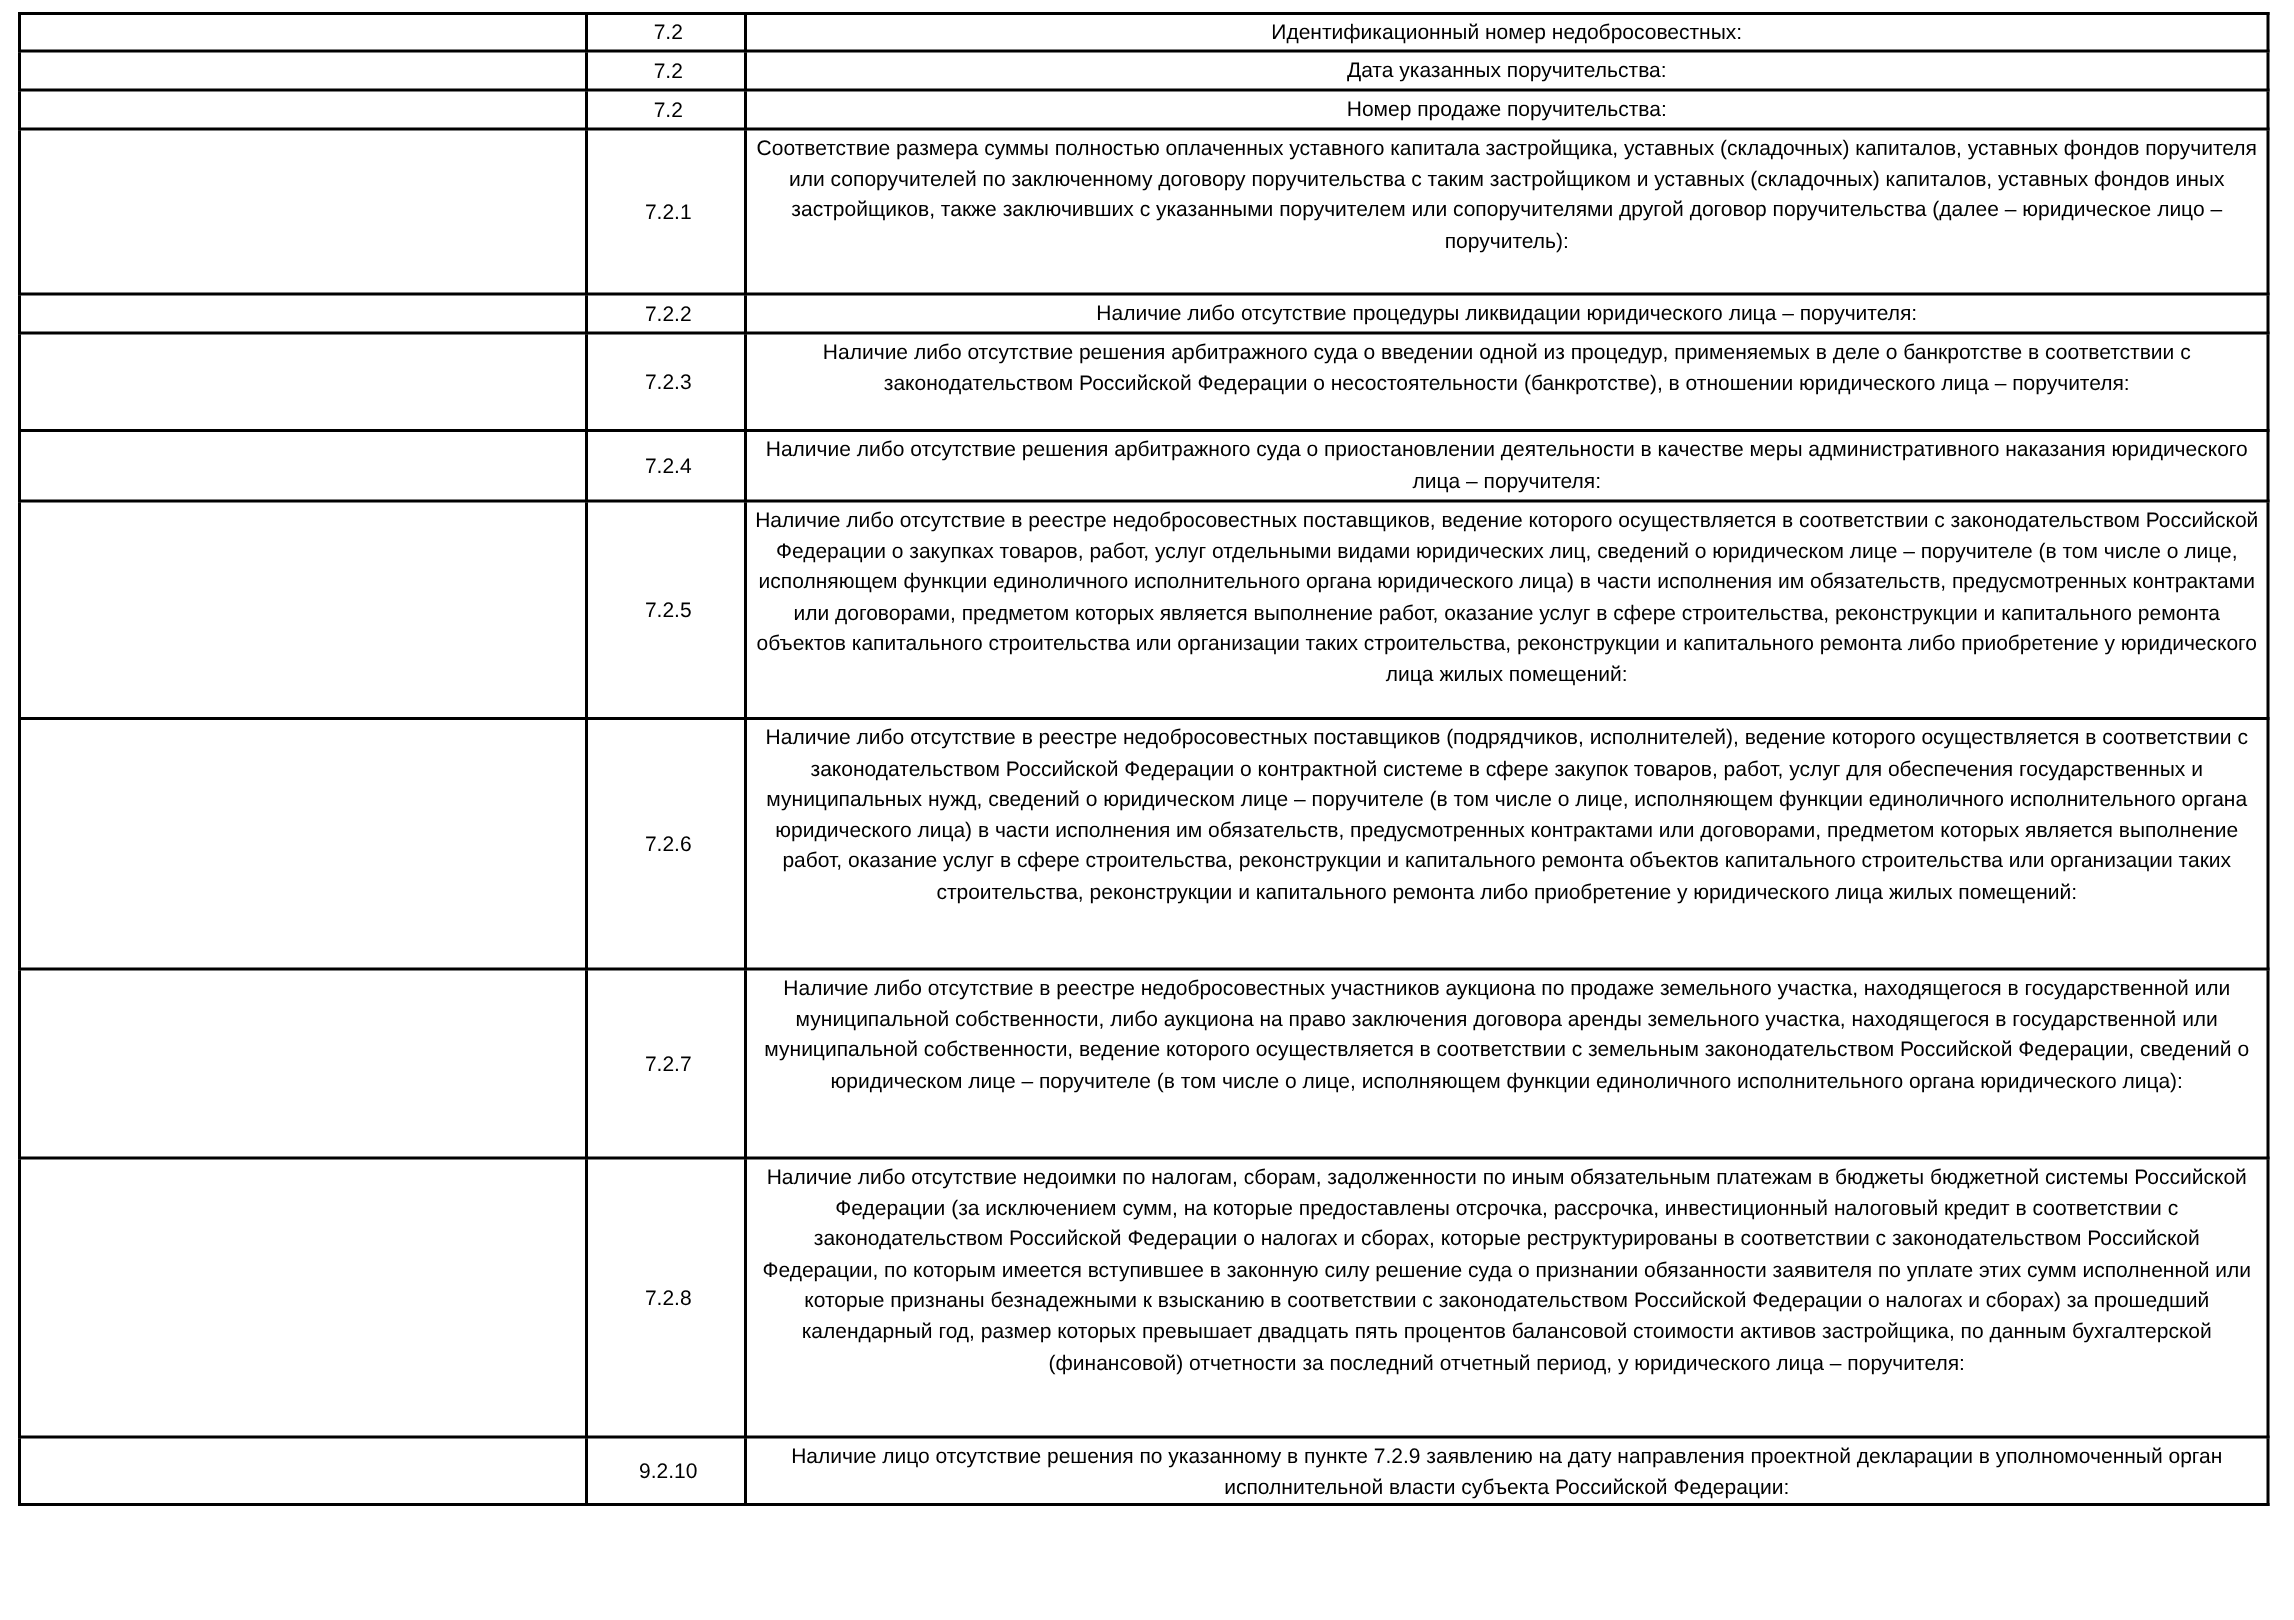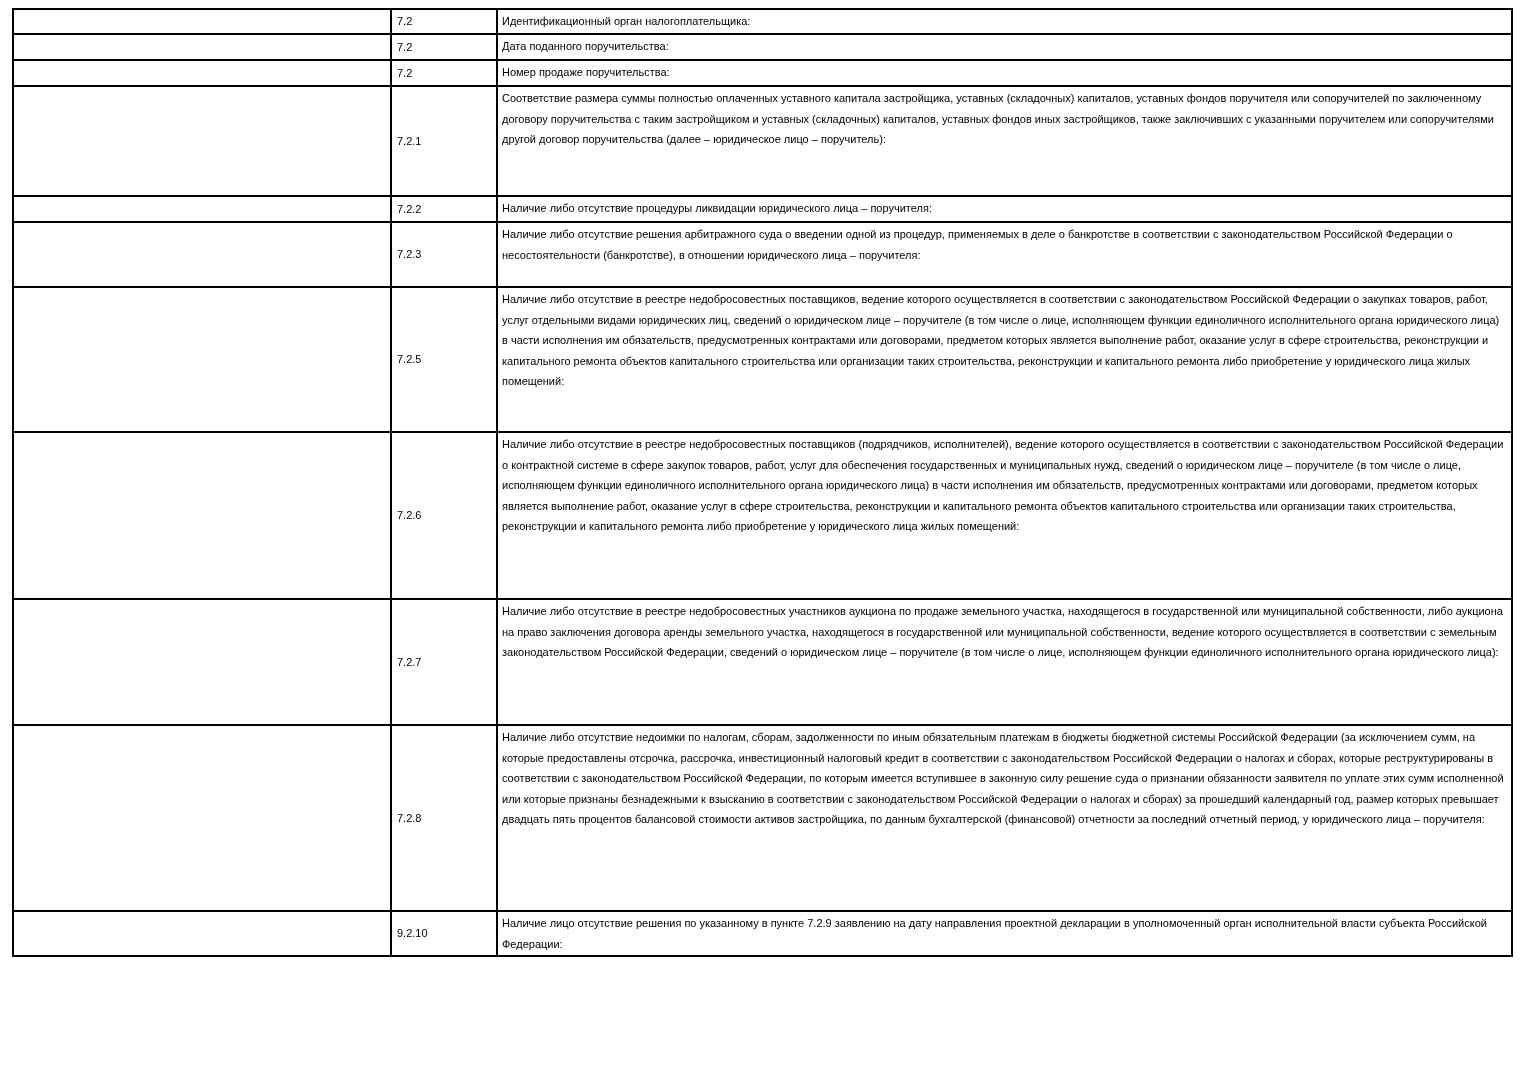--- a/index.html
+++ b/index.html
@@ -15,22 +15,23 @@
     font-family: "Liberation Sans", sans-serif;
     color: #000000;
   }
   table.doc-table {
     position: absolute;
     left: 12px;
     top: 8px;
     width: 1501px;
     border-collapse: collapse;
     table-layout: fixed;
-    font-size: 11px;
+    font-size: 14px;
     line-height: 20.6px;
+    text-align: center;
   }
   table.doc-table td {
     border: 2px solid #000000;
     background: #ffffff;
     overflow: hidden;
   }
   td.col-empty { width: 374px; }
   td.col-num {
     width: 97px;
     vertical-align: middle;
@@ -44,46 +45,51 @@
   }
 </style>
 </head>
 <body>
 
 <table class="doc-table">
   <tbody>
       <tr style="height: 25px;">
         <td class="col-empty"></td>
         <td class="col-num">7.2</td>
-        <td class="col-text">Идентификационный орган налогоплательщика:</td>
+        <td class="col-text">Идентификационный номер недобросовестных:</td>
       </tr>
       <tr style="height: 26px;">
         <td class="col-empty"></td>
         <td class="col-num">7.2</td>
-        <td class="col-text">Дата поданного поручительства:</td>
+        <td class="col-text">Дата указанных поручительства:</td>
       </tr>
       <tr style="height: 26px;">
         <td class="col-empty"></td>
         <td class="col-num">7.2</td>
         <td class="col-text">Номер продаже поручительства:</td>
       </tr>
       <tr style="height: 110px;">
         <td class="col-empty"></td>
         <td class="col-num">7.2.1</td>
         <td class="col-text">Соответствие размера суммы полностью оплаченных уставного капитала застройщика, уставных (складочных) капиталов, уставных фондов поручителя или сопоручителей по заключенному договору поручительства с таким застройщиком и уставных (складочных) капиталов, уставных фондов иных застройщиков, также заключивших с указанными поручителем или сопоручителями другой договор поручительства (далее – юридическое лицо – поручитель):</td>
       </tr>
       <tr style="height: 26px;">
         <td class="col-empty"></td>
         <td class="col-num">7.2.2</td>
         <td class="col-text">Наличие либо отсутствие процедуры ликвидации юридического лица – поручителя:</td>
       </tr>
       <tr style="height: 65px;">
         <td class="col-empty"></td>
         <td class="col-num">7.2.3</td>
         <td class="col-text">Наличие либо отсутствие решения арбитражного суда о введении одной из процедур, применяемых в деле о банкротстве в соответствии с законодательством Российской Федерации о несостоятельности (банкротстве), в отношении юридического лица – поручителя:</td>
+      </tr>
+      <tr style="height: 47px;">
+        <td class="col-empty"></td>
+        <td class="col-num">7.2.4</td>
+        <td class="col-text">Наличие либо отсутствие решения арбитражного суда о приостановлении деятельности в качестве меры административного наказания юридического лица – поручителя:</td>
       </tr>
       <tr style="height: 145px;">
         <td class="col-empty"></td>
         <td class="col-num">7.2.5</td>
         <td class="col-text">Наличие либо отсутствие в реестре недобросовестных поставщиков, ведение которого осуществляется в соответствии с законодательством Российской Федерации о закупках товаров, работ, услуг отдельными видами юридических лиц, сведений о юридическом лице – поручителе (в том числе о лице, исполняющем функции единоличного исполнительного органа юридического лица) в части исполнения им обязательств, предусмотренных контрактами или договорами, предметом которых является выполнение работ, оказание услуг в сфере строительства, реконструкции и капитального ремонта объектов капитального строительства или организации таких строительства, реконструкции и капитального ремонта либо приобретение у юридического лица жилых помещений:</td>
       </tr>
       <tr style="height: 167px;">
         <td class="col-empty"></td>
         <td class="col-num">7.2.6</td>
         <td class="col-text">Наличие либо отсутствие в реестре недобросовестных поставщиков (подрядчиков, исполнителей), ведение которого осуществляется в соответствии с законодательством Российской Федерации о контрактной системе в сфере закупок товаров, работ, услуг для обеспечения государственных и муниципальных нужд, сведений о юридическом лице – поручителе (в том числе о лице, исполняющем функции единоличного исполнительного органа юридического лица) в части исполнения им обязательств, предусмотренных контрактами или договорами, предметом которых является выполнение работ, оказание услуг в сфере строительства, реконструкции и капитального ремонта объектов капитального строительства или организации таких строительства, реконструкции и капитального ремонта либо приобретение у юридического лица жилых помещений:</td>

